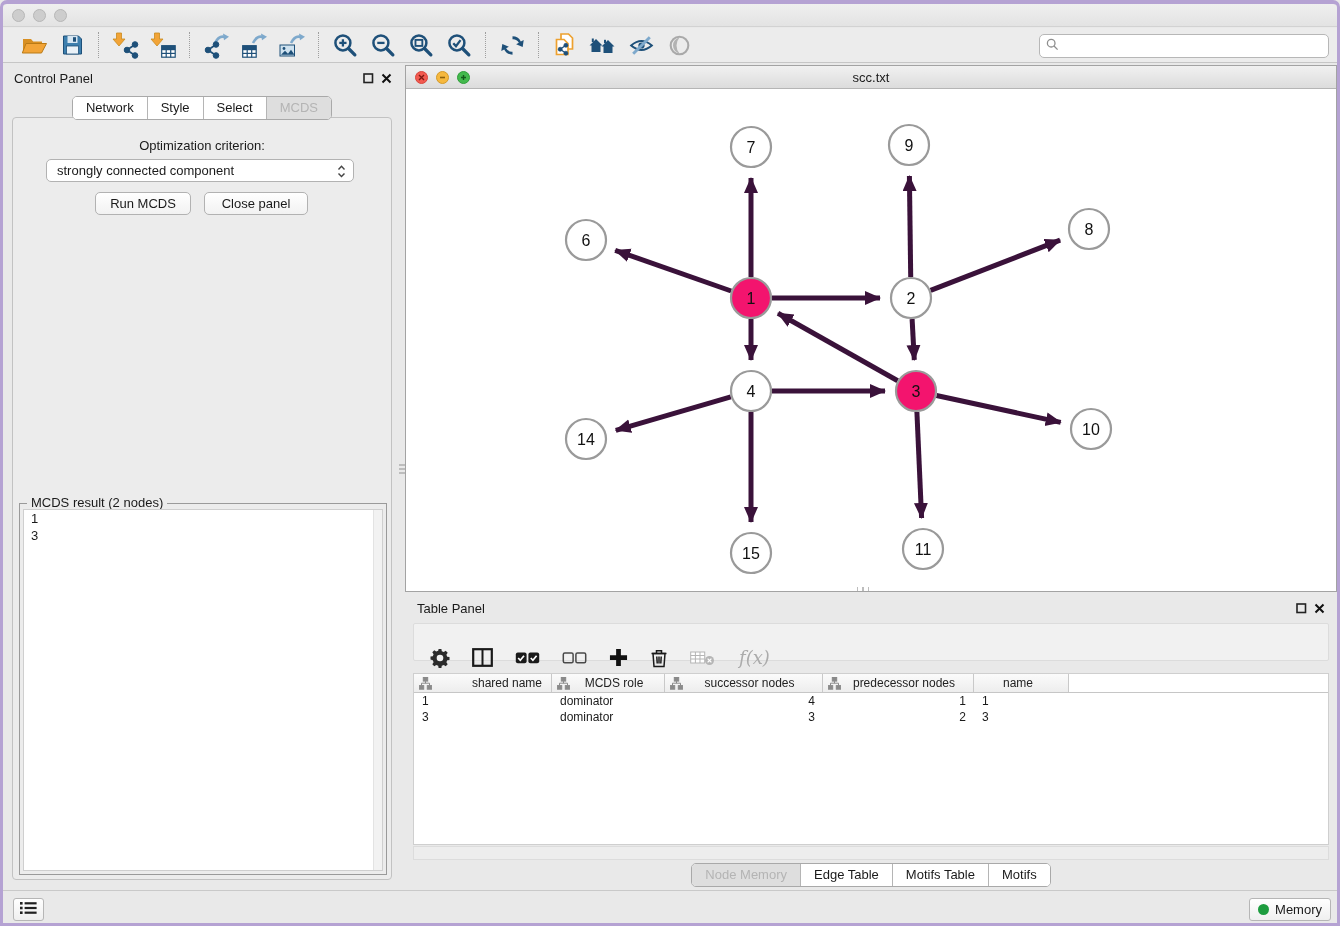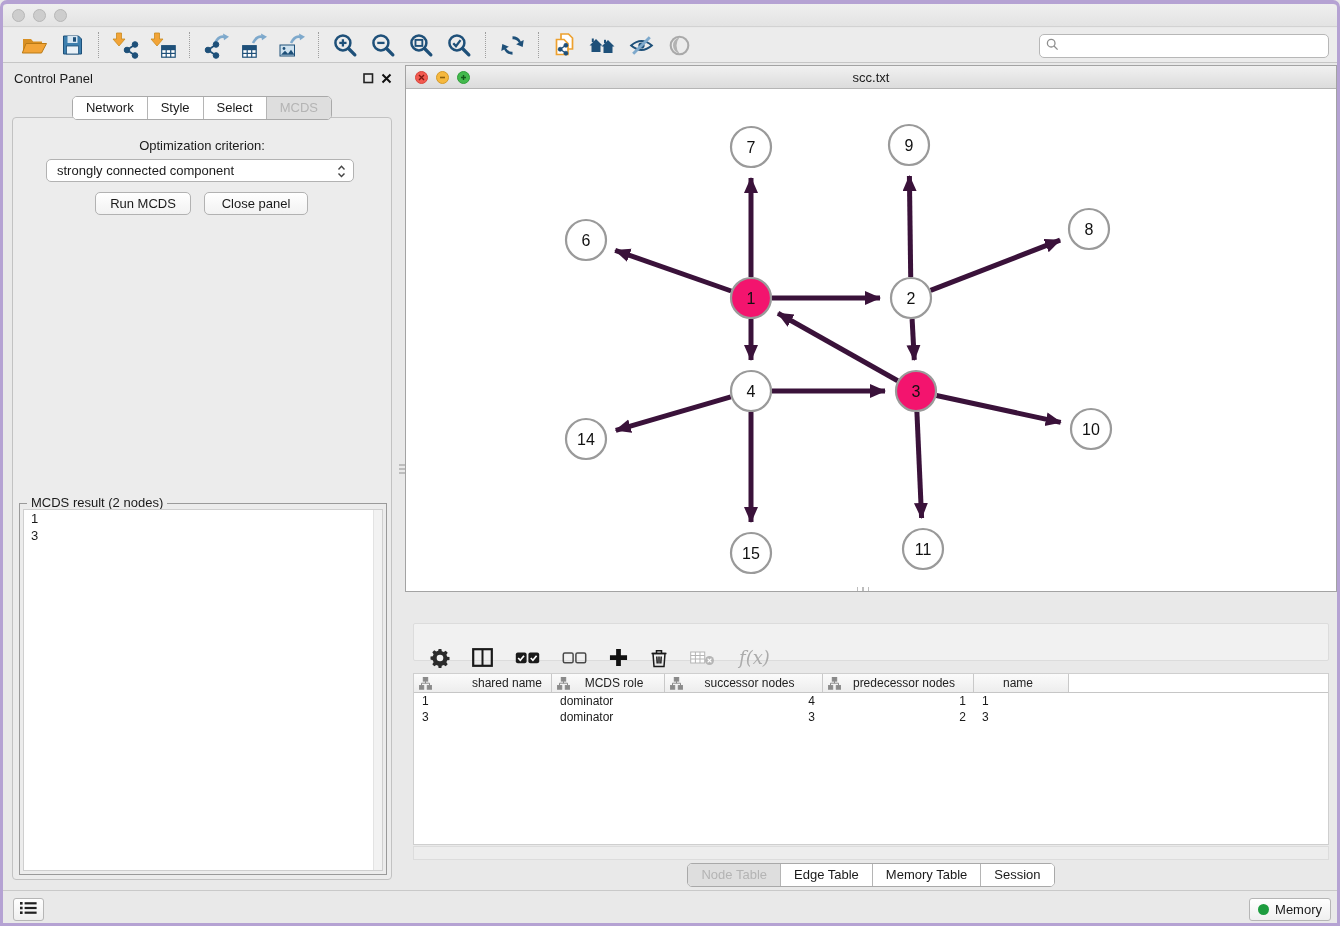--- a/index.html
+++ b/index.html
@@ -443,20 +443,31 @@
         <text x="180" y="355.5" text-anchor="middle" font-size="16" fill="#111111" font-family="Liberation Sans, sans-serif">14</text>
       </g>
       <g>
         <circle cx="345" cy="464" r="20" fill="#ffffff" stroke="#9a9a9a" stroke-width="2.2"></circle>
         <text x="345" y="469.5" text-anchor="middle" font-size="16" fill="#111111" font-family="Liberation Sans, sans-serif">15</text>
       </g>
     </svg>
 </div>
 
 <div class="table-panel">
+  <div class="panel-header">
+    <span class="panel-title" style="left:12px;">Table Panel</span>
+    <span class="panel-hicons" style="right:12px;">
+      <span><svg width="11" height="11">
+            <rect x="1" y="1" width="8.5" height="8.5" fill="none" stroke="#222" stroke-width="1.6"></rect>
+          </svg></span>
+      <span><svg width="11" height="11">
+            <path d="M1.5 1.5l8 8M9.5 1.5l-8 8" stroke="#111" stroke-width="2"></path>
+          </svg></span>
+    </span>
+  </div>
   <div class="tp-toolbar" id="tp-toolbar">
       <span class="tp-tool">
         <svg width="20" height="20" viewBox="0 0 20 20">
           <path d="M8.6 1h2.8l.4 2.3 2 .8 1.9-1.3 2 2-1.3 1.9.8 2 2.3.4v2.8l-2.3.4-.8 2 1.3 1.9-2 2-1.9-1.3-2 .8-.4 2.3H8.6l-.4-2.3-2-.8-1.9 1.3-2-2 1.3-1.9-.8-2L.5 11.4V8.6l2.3-.4.8-2L2.3 4.3l2-2 1.9 1.3 2-.8z" fill="#2b2b2b"></path>
           <circle cx="10" cy="10" r="3.3" fill="#f1f1f1"></circle>
         </svg>
       </span>
       <span class="tp-tool">
         <svg width="21" height="19" viewBox="0 0 21 19">
           <rect x="1.2" y="1.2" width="18.6" height="16.6" fill="none" stroke="#1a1a1a" stroke-width="2.2"></rect>
@@ -585,24 +596,24 @@
           <div class="td" style="width: 113px; text-align: left;">dominator</div>
           <div class="td" style="width: 158px; text-align: right;">3</div>
           <div class="td" style="width: 151px; text-align: right;">2</div>
           <div class="td" style="width: 95px; text-align: left;">3</div>
         </div>
       </div>
   </div>
   <div class="hscroll-track"></div>
   <div class="tp-tabs">
       <div class="seg" id="tp-tabs">
-        <div class="tab active">Node Table</div>
+        <div class="tab active">Node Memory</div>
         <div class="tab">Edge Table</div>
-        <div class="tab">Memory Table</div>
-        <div class="tab">Session</div>
+        <div class="tab">Motifs Table</div>
+        <div class="tab">Motifs</div>
       </div>
     </div>
 </div>
 
 <div class="statusbar">
   <div class="sb-btn" style="left:10px; width:31px;">
     <span><svg width="17" height="14" viewBox="0 0 17 14">
           <g fill="#222">
             <rect x="0" y="1" width="2.6" height="2.6"></rect>
             <rect x="0" y="5.7" width="2.6" height="2.6"></rect>

